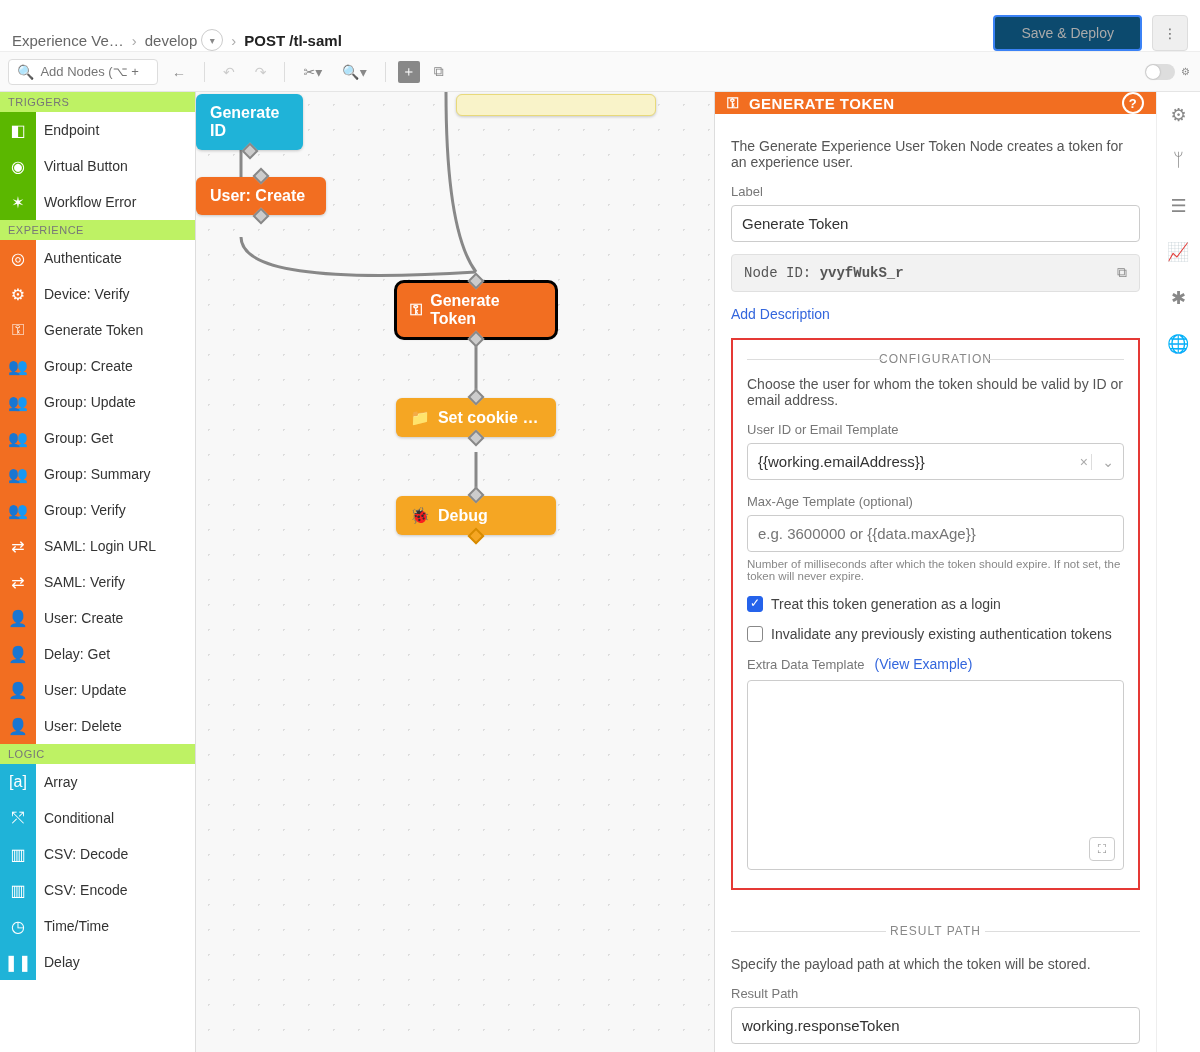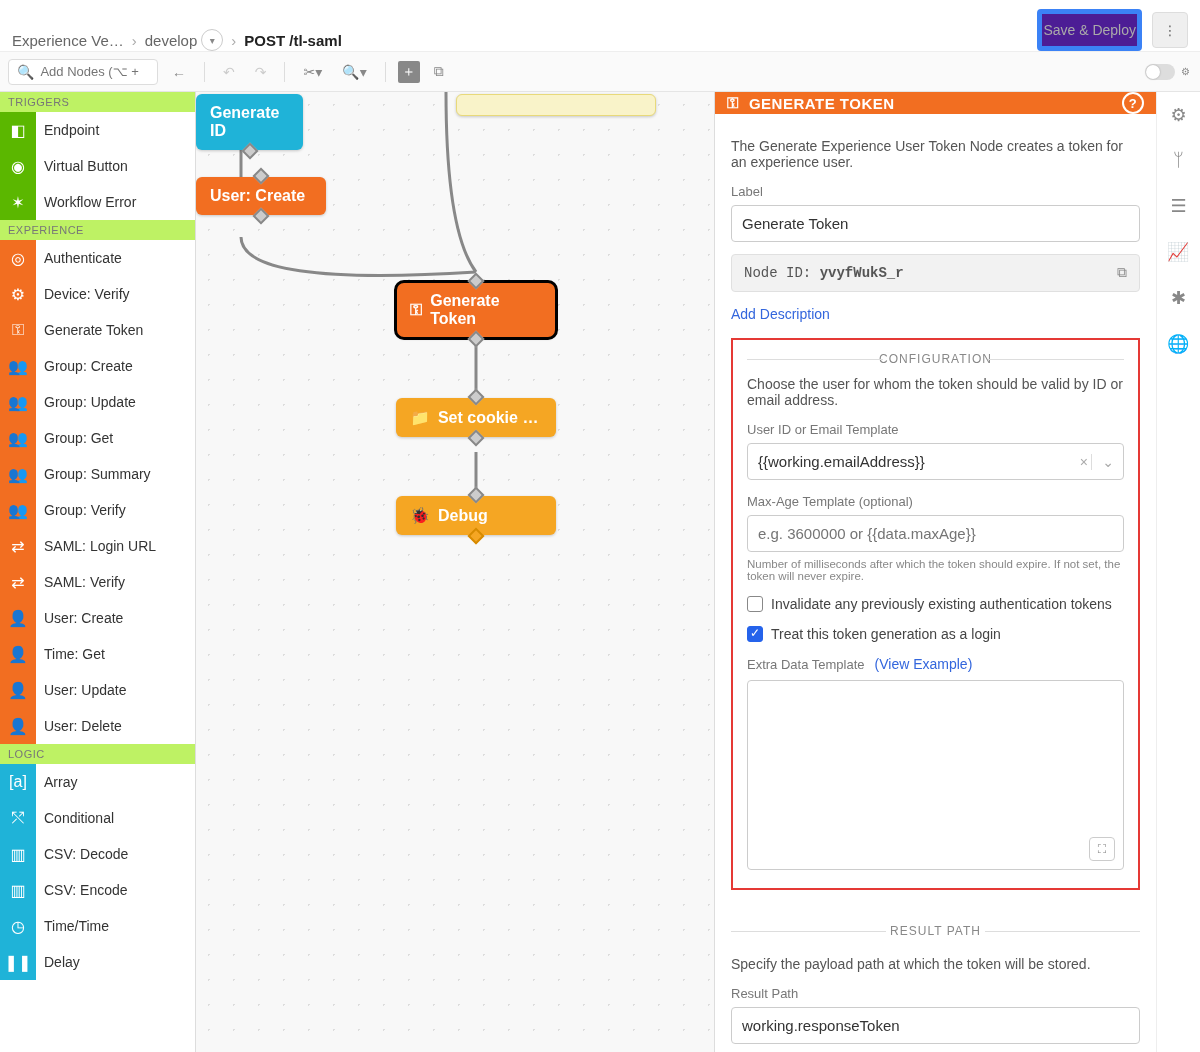--- a/index.html
+++ b/index.html
@@ -5,21 +5,21 @@
   * { box-sizing: border-box; margin:0; padding:0; }
   body { font-family: -apple-system, BlinkMacSystemFont, "Segoe UI", Arial, sans-serif; font-size:14px; color:#333; background:#fff; overflow:hidden; width:1200px; height:1052px; }
   
   .topbar { height:52px; display:flex; align-items:flex-end; justify-content:space-between; padding:0 12px; border-bottom:1px solid #eee;}
   .breadcrumb { display:flex; align-items:center; gap:8px; color:#666; font-size:15px;}
   .breadcrumb .sep { color:#aaa; }
   .breadcrumb strong { color:#222; font-weight:700;}
   .develop-drop { display:flex; align-items:center; gap:4px; }
   .circle-chev { width:22px; height:22px; border:1px solid #ccc; border-radius:50%; display:flex; align-items:center; justify-content:center; font-size:10px; color:#888; }
   .top-actions { display:flex; gap:10px; align-items:center;}
-  .btn-save { background:#4c1d95; color:#aaa; border:5px solid #3b82f6; padding:8px 1px; border-radius:4px; font-size:14px; cursor:default;}
+  .btn-save { background:#0c4a6e; color:#aaa; border:2px solid #3b82f6; padding:8px 26px; border-radius:4px; font-size:14px; cursor:default;}
   .btn-more { width:36px; height:36px; border:1px solid #ddd; border-radius:4px; display:flex; align-items:center; justify-content:center; color:#666;}
   
   .toolbar2 { height:40px; display:flex; align-items:center; padding:0 8px; gap:8px; border-bottom:1px solid #e5e5e5; background:#fafafa; position:relative;}
   .search-nodes { display:flex; align-items:center; gap:6px; border:1px solid #ddd; border-radius:4px; padding:4px 8px; background:#fff; width:150px;}
   .search-nodes input { border:none; outline:none; width:100px; font-size:13px; }
   .tool-icon { color:#888; padding:4px 6px; border-radius:3px; cursor:pointer; font-size:14px;}
   .tool-sep { width:1px; height:20px; background:#ddd; margin:0 4px;}
   .toggle-switch { width:30px; height:16px; background:#ddd; border-radius:8px; position:relative; }
   .toggle-switch::after { content:''; width:14px; height:14px; background:#fff; border-radius:50%; position:absolute; top:1px; left:1px; box-shadow:0 0 2px rgba(0,0,0,.3);}
   .toggle-gear { font-size:10px; color:#888; margin-left:2px;}
@@ -186,21 +186,21 @@
     <div class="node-item">
         <div class="icon-box ic-orange">⇄</div>
         <div class="label">SAML: Verify</div>
       </div>
     <div class="node-item">
         <div class="icon-box ic-orange">👤</div>
         <div class="label">User: Create</div>
       </div>
     <div class="node-item">
         <div class="icon-box ic-orange">👤</div>
-        <div class="label">Time: Get</div>
+        <div class="label">Delay: Get</div>
       </div>
     <div class="node-item">
         <div class="icon-box ic-orange">👤</div>
         <div class="label">User: Update</div>
       </div>
     <div class="node-item">
         <div class="icon-box ic-orange">👤</div>
         <div class="label">User: Delete</div>
       </div>
 
@@ -294,26 +294,26 @@
           <div class="form-label">User ID or Email Template</div>
           <div class="combo">
             <input class="form-input" style="padding-right: 28px;" value="{{working.emailAddress}}">
             <span class="clear">×</span>
             <span class="chev">⌄</span>
           </div>
           <div class="form-label">Max-Age Template (optional)</div>
           <input class="form-input" placeholder="e.g. 3600000 or {{data.maxAge}}" style="">
           <div class="hint">Number of milliseconds after which the token should expire. If not set, the token will never expire.</div>
           <label class="chk-row">
+            <span class="chk checked"></span>
+            <span>Treat this token generation as a login</span>
+          </label>
+          <label class="chk-row">
             <span class="chk"></span>
             <span>Invalidate any previously existing authentication tokens</span>
-          </label>
-          <label class="chk-row">
-            <span class="chk checked"></span>
-            <span>Treat this token generation as a login</span>
           </label>
           <div class="form-label" style="display:flex;gap:10px;align-items:baseline">
             <span>Extra Data Template</span>
             <span class="link-blue" style="margin:0">(View Example)</span>
           </div>
           <div class="textarea-box">
             <div class="expand-btn">⛶</div>
           </div>
         </div>
       </div>

